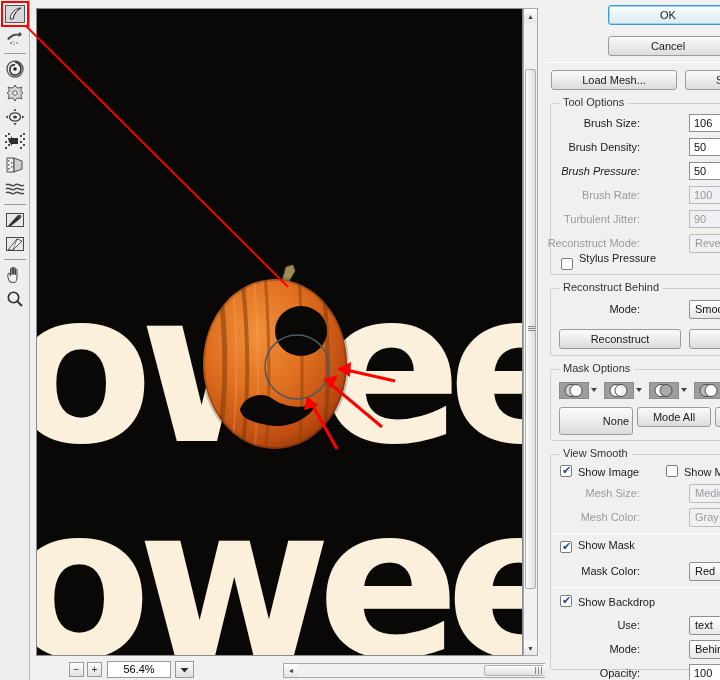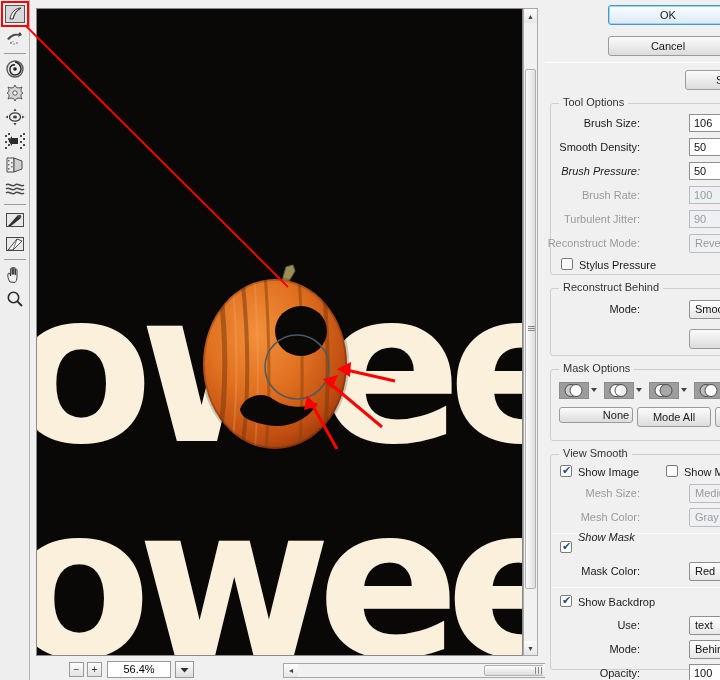--- a/index.html
+++ b/index.html
@@ -454,53 +454,55 @@
     </div>
   </div>
 
   <div id="panel">
 
     <div class="pbtn" id="btn-ok">OK</div>
     <div class="pbtn" id="btn-cancel">Cancel</div>
 
     <div class="hr" style="top:62px;"></div>
 
+    <div class="pbtn" id="btn-loadmesh">Load Mesh...</div>
     <div class="pbtn" id="btn-savemesh">Save Mesh...</div>
 
     <div class="group" style="top:103px; height:172px;">
       <div class="group-title">Tool Options</div>
 
       <div class="row-label" style="right:89px; top:13px;">Brush Size:</div>
       <div class="field" style="left:138px; top:10px; width:62px;">106</div>
 
-      <div class="row-label" style="right:89px; top:37px;">Smooth Density:</div>
+      <div class="row-label" style="right:89px; top:37px;">Brush Density:</div>
       <div class="field" style="left:138px; top:34px; width:62px;">50</div>
 
       <div class="row-label" style="right:89px; top:61px;font-style:italic;">Brush Pressure:</div>
       <div class="field" style="left:138px; top:58px; width:62px;">50</div>
 
       <div class="row-label disabled" style="right:89px; top:85px;">Brush Rate:</div>
       <div class="field disabled" style="left:138px; top:82px; width:62px;">100</div>
 
       <div class="row-label disabled" style="right:89px; top:109px;">Turbulent Jitter:</div>
       <div class="field disabled" style="left:138px; top:106px; width:62px;">90</div>
 
       <div class="row-label disabled" style="right:89px; top:133px;">Reconstruct Mode:</div>
       <div class="combo disabled" style="left:138px; top:130px; width:62px;">Revert</div>
 
       <div class="cbox" style="left:10px; top:154px;"></div>
-      <div class="cbox-label" style="left:28px; top:155px;text-align:center;">Stylus Pressure</div>
+      <div class="cbox-label" style="left:28px; top:148px;text-align:center;">Stylus Pressure</div>
     </div>
 
     <div class="group" style="top:288px; height:68px;">
       <div class="group-title">Reconstruct Behind</div>
 
       <div class="row-label" style="right:89px; top:14px;">Mode:</div>
       <div class="combo" style="left:138px; top:11px; width:62px;">Smooth</div>
 
+      <div class="pbtn" style="position:absolute;left:8px;top:40px;width:122px;height:20px;">Reconstruct</div>
       <div class="pbtn" style="position:absolute;left:138px;top:40px;width:122px;height:20px;">Restore All</div>
     </div>
 
     <div class="group" style="top:369px; height:72px;">
       <div class="group-title">Mask Options</div>
 
       <div style="position:absolute;left:8px;top:12px;width:200px;height:18px;">
         <div class="maskbtn" style="left:0;">
           <svg width="28" height="15" viewBox="0 0 28 15">
             <circle cx="11" cy="7.5" r="6" fill="#cfcfcf" stroke="#4a4a4a"></circle>
@@ -527,21 +529,21 @@
 
         <div class="maskbtn" style="left:135px;">
           <svg width="28" height="15" viewBox="0 0 28 15">
             <circle cx="11" cy="7.5" r="6" fill="#bdbdbd" stroke="#4a4a4a"></circle>
             <circle cx="16" cy="7.5" r="6" fill="#ffffff" stroke="#4a4a4a"></circle>
           </svg>
         </div>
 
       </div>
 
-      <div class="pbtn" style="position:absolute;left:8px;top:37px;width:74px;height:16px;padding-left:40px;">None</div>
+      <div class="pbtn" style="position:absolute;left:8px;top:37px;width:74px;height:28px;padding-left:40px;">None</div>
       <div class="pbtn" style="position:absolute;left:86px;top:37px;width:74px;height:20px;">Mode All</div>
       <div class="pbtn" style="position:absolute;left:164px;top:37px;width:74px;height:20px;">Invert All</div>
     </div>
 
     <div class="group" style="top:454px; height:216px;">
       <div class="group-title">View Smooth</div>
 
       <div class="cbox checked" style="left:9px; top:10px;"></div>
       <div class="cbox-label" style="left:27px; top:11px;">Show Image</div>
 
@@ -550,21 +552,21 @@
 
       <div class="row-label disabled" style="right:89px; top:32px;margin-left:48px;">Mesh Size:</div>
       <div class="combo disabled" style="left:138px; top:29px; width:72px;">Medium</div>
 
       <div class="row-label disabled" style="right:89px; top:56px;">Mesh Color:</div>
       <div class="combo disabled" style="left:138px; top:53px; width:72px;">Gray</div>
 
       <div style="position:absolute;left:1px;top:78px;width:178px;height:1px;background:#c8c8c8;border-bottom:1px solid #fff;"></div>
 
       <div class="cbox checked" style="left:9px; top:86px;"></div>
-      <div class="cbox-label" style="left:27px; top:76px;font-style:italic;">Show Mask</div>
+      <div class="cbox-label" style="left:27px; top:84px;">Show Mask</div>
 
       <div class="row-label" style="right:89px; top:110px;">Mask Color:</div>
       <div class="combo" style="left:138px; top:107px; width:72px;">Red</div>
 
       <div style="position:absolute;left:1px;top:132px;width:178px;height:1px;background:#c8c8c8;border-bottom:1px solid #fff;"></div>
 
       <div class="cbox checked" style="left:9px; top:140px;"></div>
       <div class="cbox-label" style="left:27px; top:141px;">Show Backdrop</div>
 
       <div class="row-label" style="right:89px; top:164px;">Use:</div>

